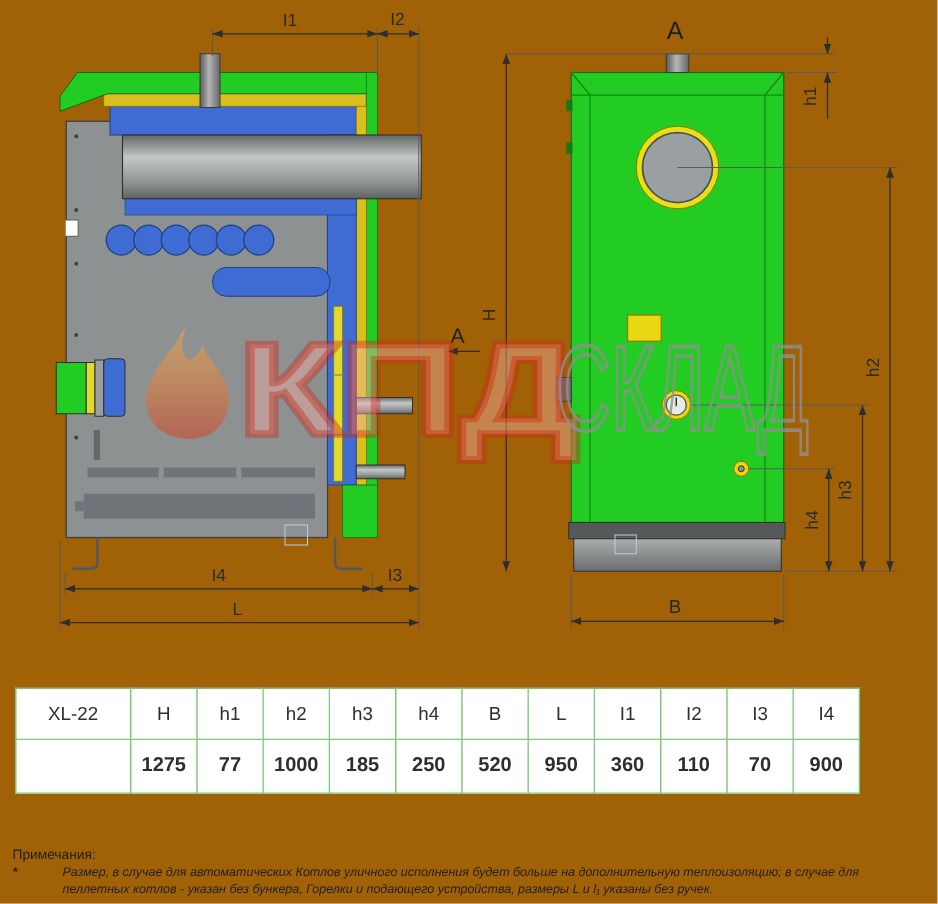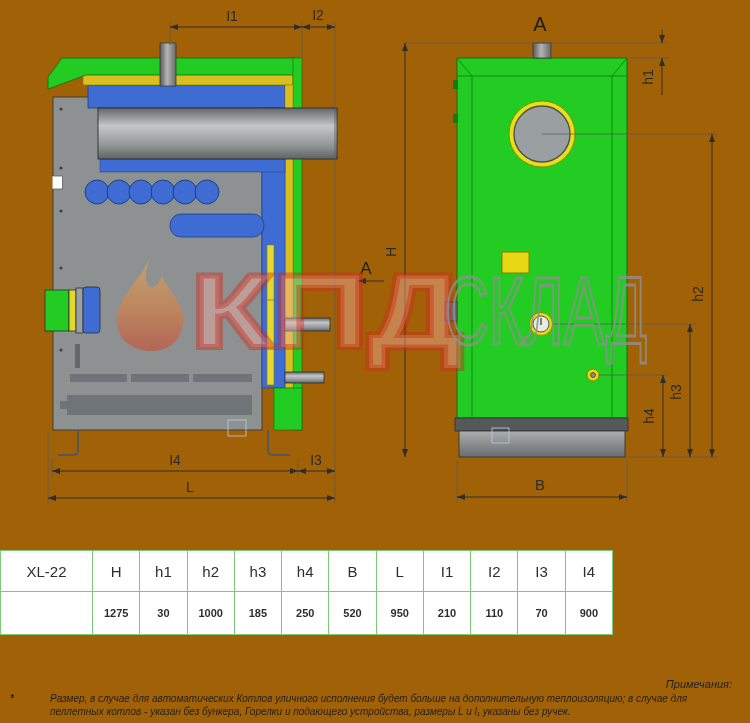--- a/index.html
+++ b/index.html
@@ -8,32 +8,32 @@
     font-family:"Liberation Sans",sans-serif;overflow:hidden;
   }
   svg text{font-family:"Liberation Sans",sans-serif;}
   .dim-label{font-size:14px;fill:#2b2b2b;}
   .big-label{font-size:20px;fill:#1e1e1e;}
   .ext{stroke:#5a5a5a;stroke-width:0.8;}
   .dim{stroke:#2e2e2e;stroke-width:1;}
   .seam{stroke:#118a11;stroke-width:1;}
   
   .spec-table{
-    position:absolute;left:0;top:550px;width:613px;height:79px;
+    position:absolute;left:12px;top:550px;width:676px;height:79px;
     border-collapse:collapse;table-layout:fixed;
   }
   .spec-table td{
     border:1px solid #7cc97c;text-align:center;vertical-align:middle;
     color:#2e2e2e;background:#fff;
   }
   .spec-table .hdr td{font-size:15px;height:38px;}
-  .spec-table .val td{font-size:11px;font-weight:700;height:40px;}
+  .spec-table .val td{font-size:16px;font-weight:700;height:40px;}
   
   .notes{position:absolute;left:10px;top:678px;width:722px;color:#1f1f1f;}
-  .notes-title{font-style:italic;font-size:11px;margin:0 0 3px 0;text-align:right;}
+  .notes-title{font-size:11px;margin:0 0 3px 0;}
   .note-row{display:flex;font-style:italic;font-size:10px;line-height:1.25;}
   .note-row .star{width:12px;flex:0 0 12px;font-weight:bold;}
   .note-row .txt{flex:1;margin-left:28px;}
 </style>
 </head>
 <body>
 
 <div class="canvas">
 
 <svg width="750" height="545" viewBox="0 0 750 545">
@@ -247,27 +247,27 @@
     <td>B</td>
     <td>L</td>
     <td>I1</td>
     <td>I2</td>
     <td>I3</td>
     <td>I4</td>
   </tr>
   <tr class="val">
     <td></td>
     <td>1275</td>
-    <td>30</td>
+    <td>77</td>
     <td>1000</td>
     <td>185</td>
     <td>250</td>
     <td>520</td>
     <td>950</td>
-    <td>210</td>
+    <td>360</td>
     <td>110</td>
     <td>70</td>
     <td>900</td>
   </tr>
 </tbody>
     </table>
 
 
 <div class="notes">
   <p class="notes-title">Примечания:</p>

